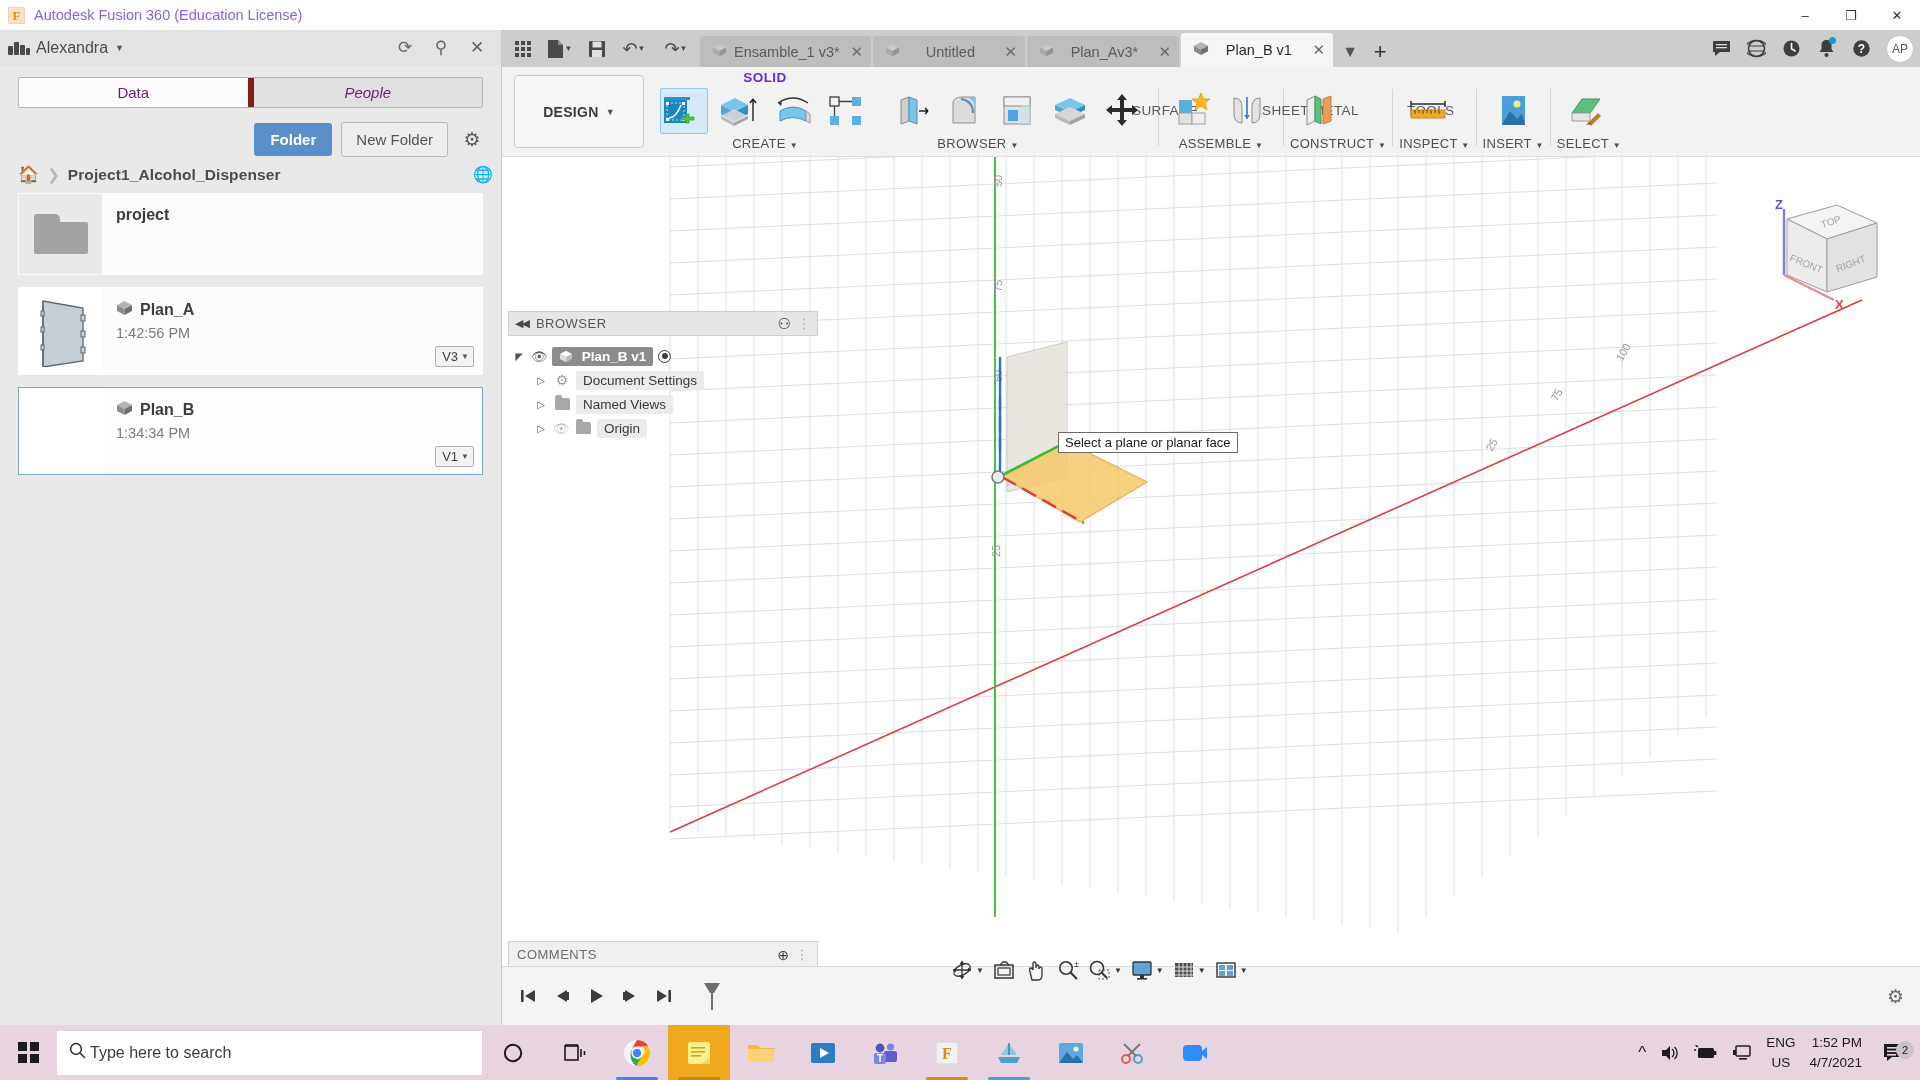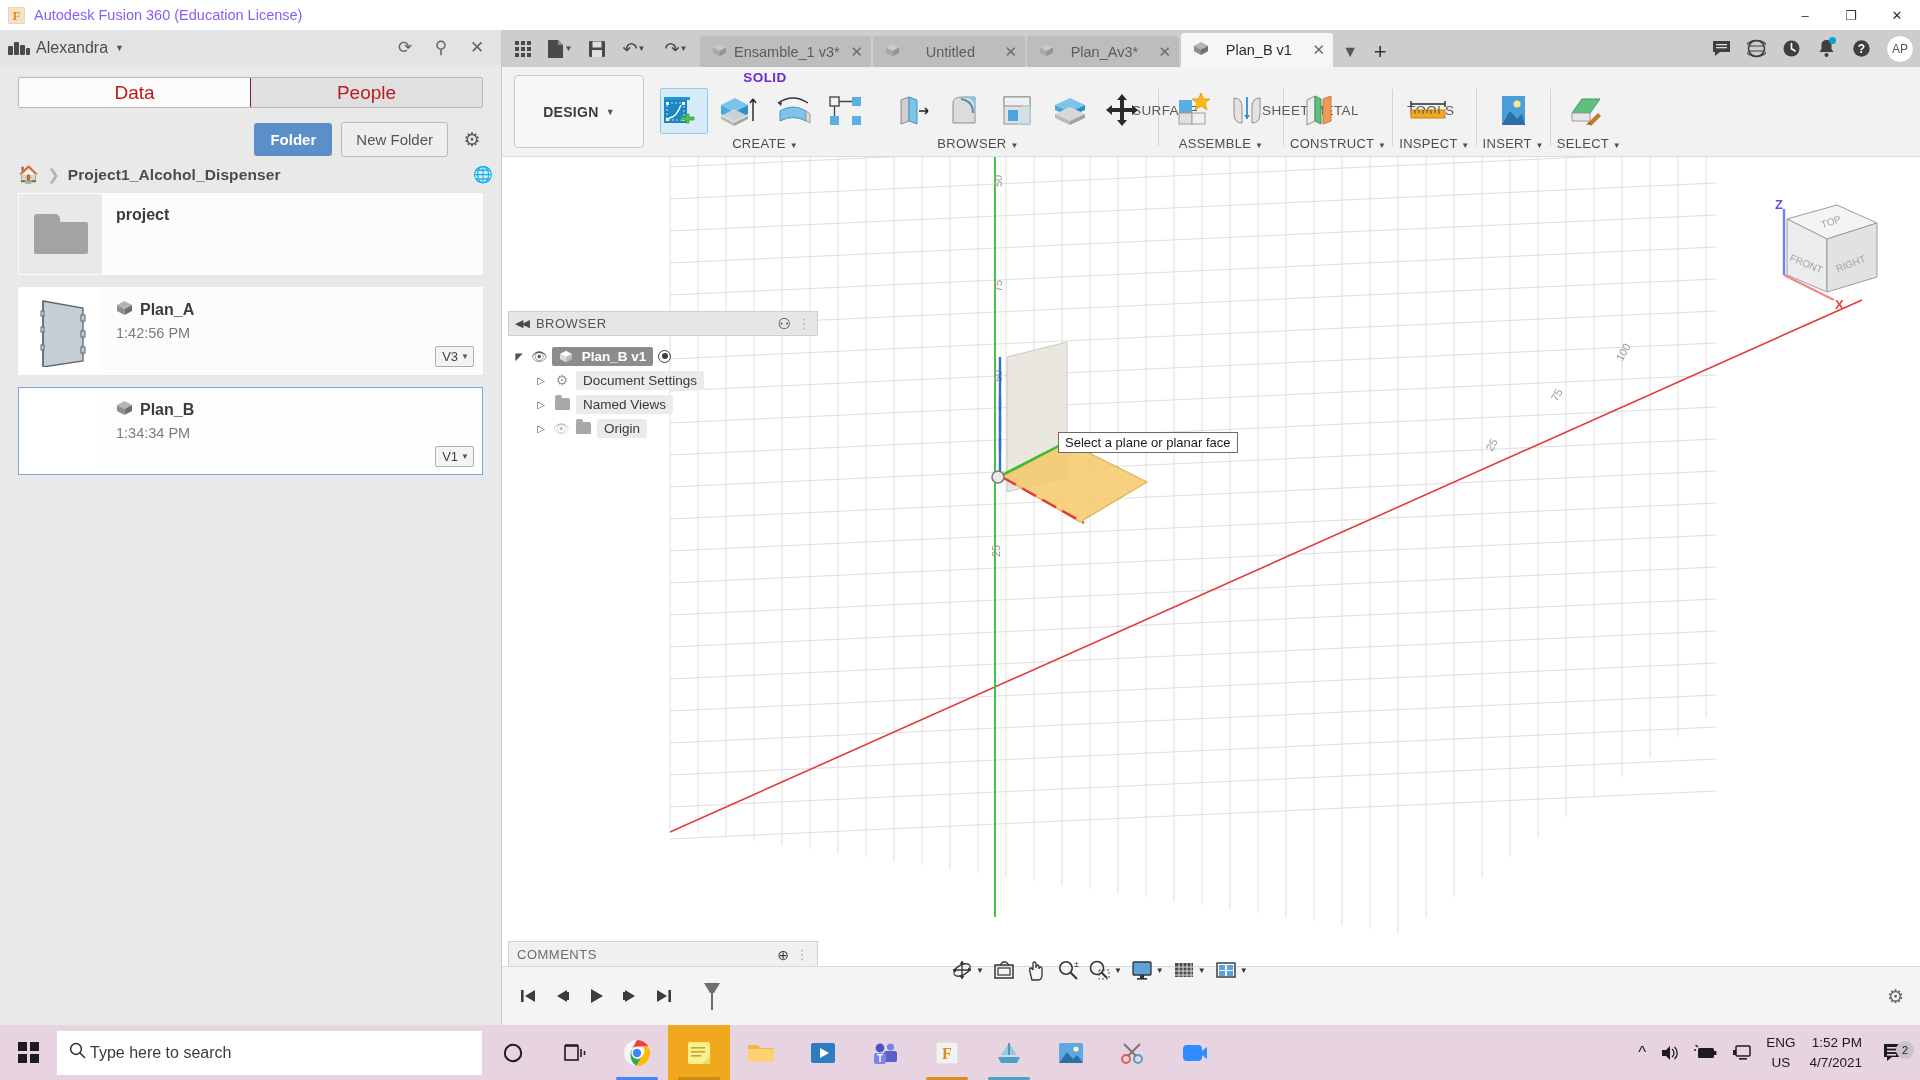--- a/index.html
+++ b/index.html
@@ -47,24 +47,24 @@
   .dp-header-icons > div {
     width: 20px; height: 20px; color: #666; font-size: 17px;
     display: flex; align-items: center; justify-content: center;
   }
   .dp-tabs {
     margin: 12px 18px 0 18px; display: flex; height: 31px;
     border: 1px solid #b7b7b7; border-radius: 2px; overflow: hidden;
   }
   .dp-tab {
     flex: 1; display: flex; align-items: center; justify-content: center;
-    font-size: 19px; color: #b91c1c; background: #e0e0e0;
+    font-size: 15px; color: #701a75; background: #e0e0e0;
   }
   .dp-tab.active { background: #fbfbfb; }
-  .dp-tab + .dp-tab { border-left: 1px solid #7f1d1d; }
+  .dp-tab + .dp-tab { border-left: 6px solid #7f1d1d; font-style: italic; }
   .dp-actions {
     display: flex; justify-content: flex-end; align-items: center;
     gap: 9px; padding: 14px 18px 0 0; height: 48px;
   }
   .btn-upload {
     background: #5b8fc9; color: #fff; font-size: 15px; font-weight: bold;
     border: none; border-radius: 3px; padding: 8px 16px; cursor: pointer;
   }
   .btn-newfolder {
     background: #eeeeee; color: #555; font-size: 15px;

